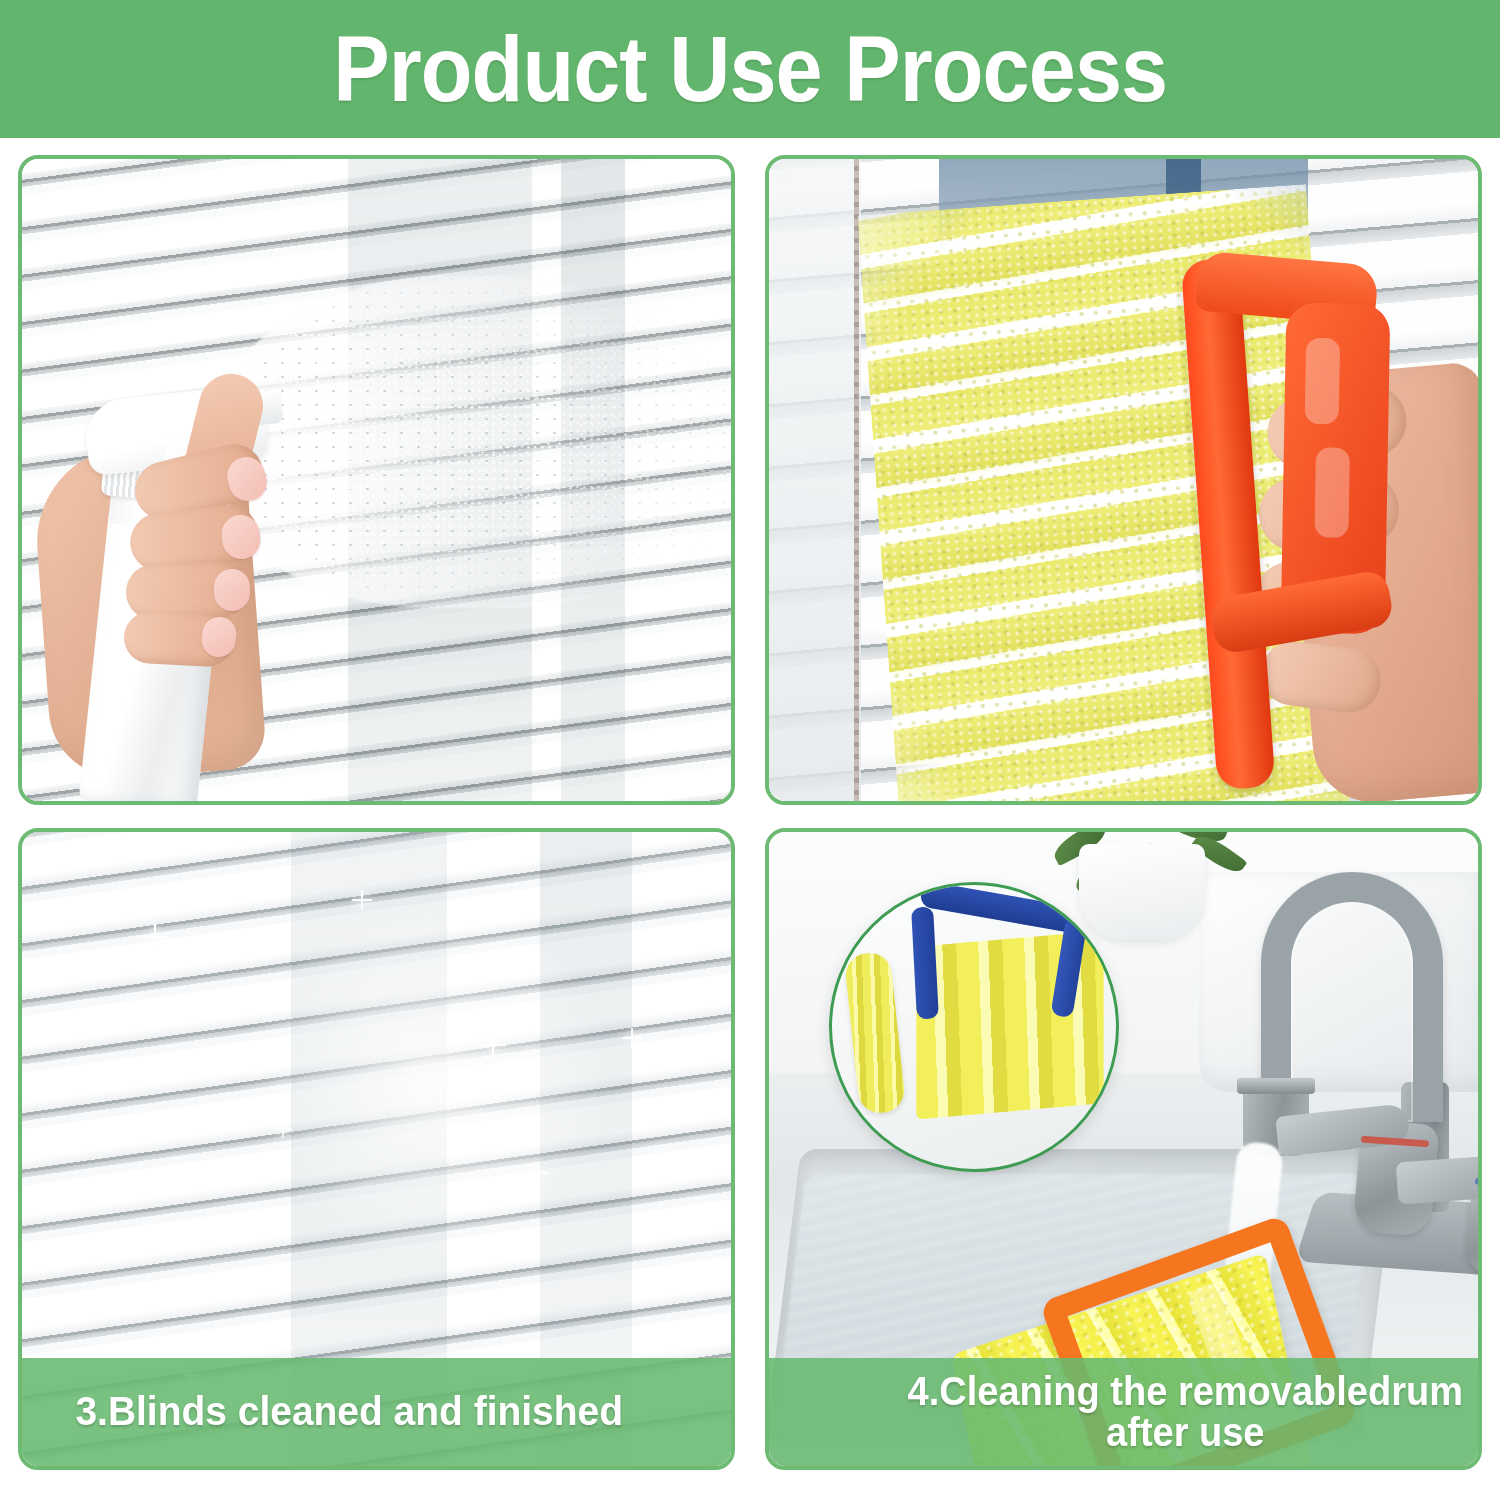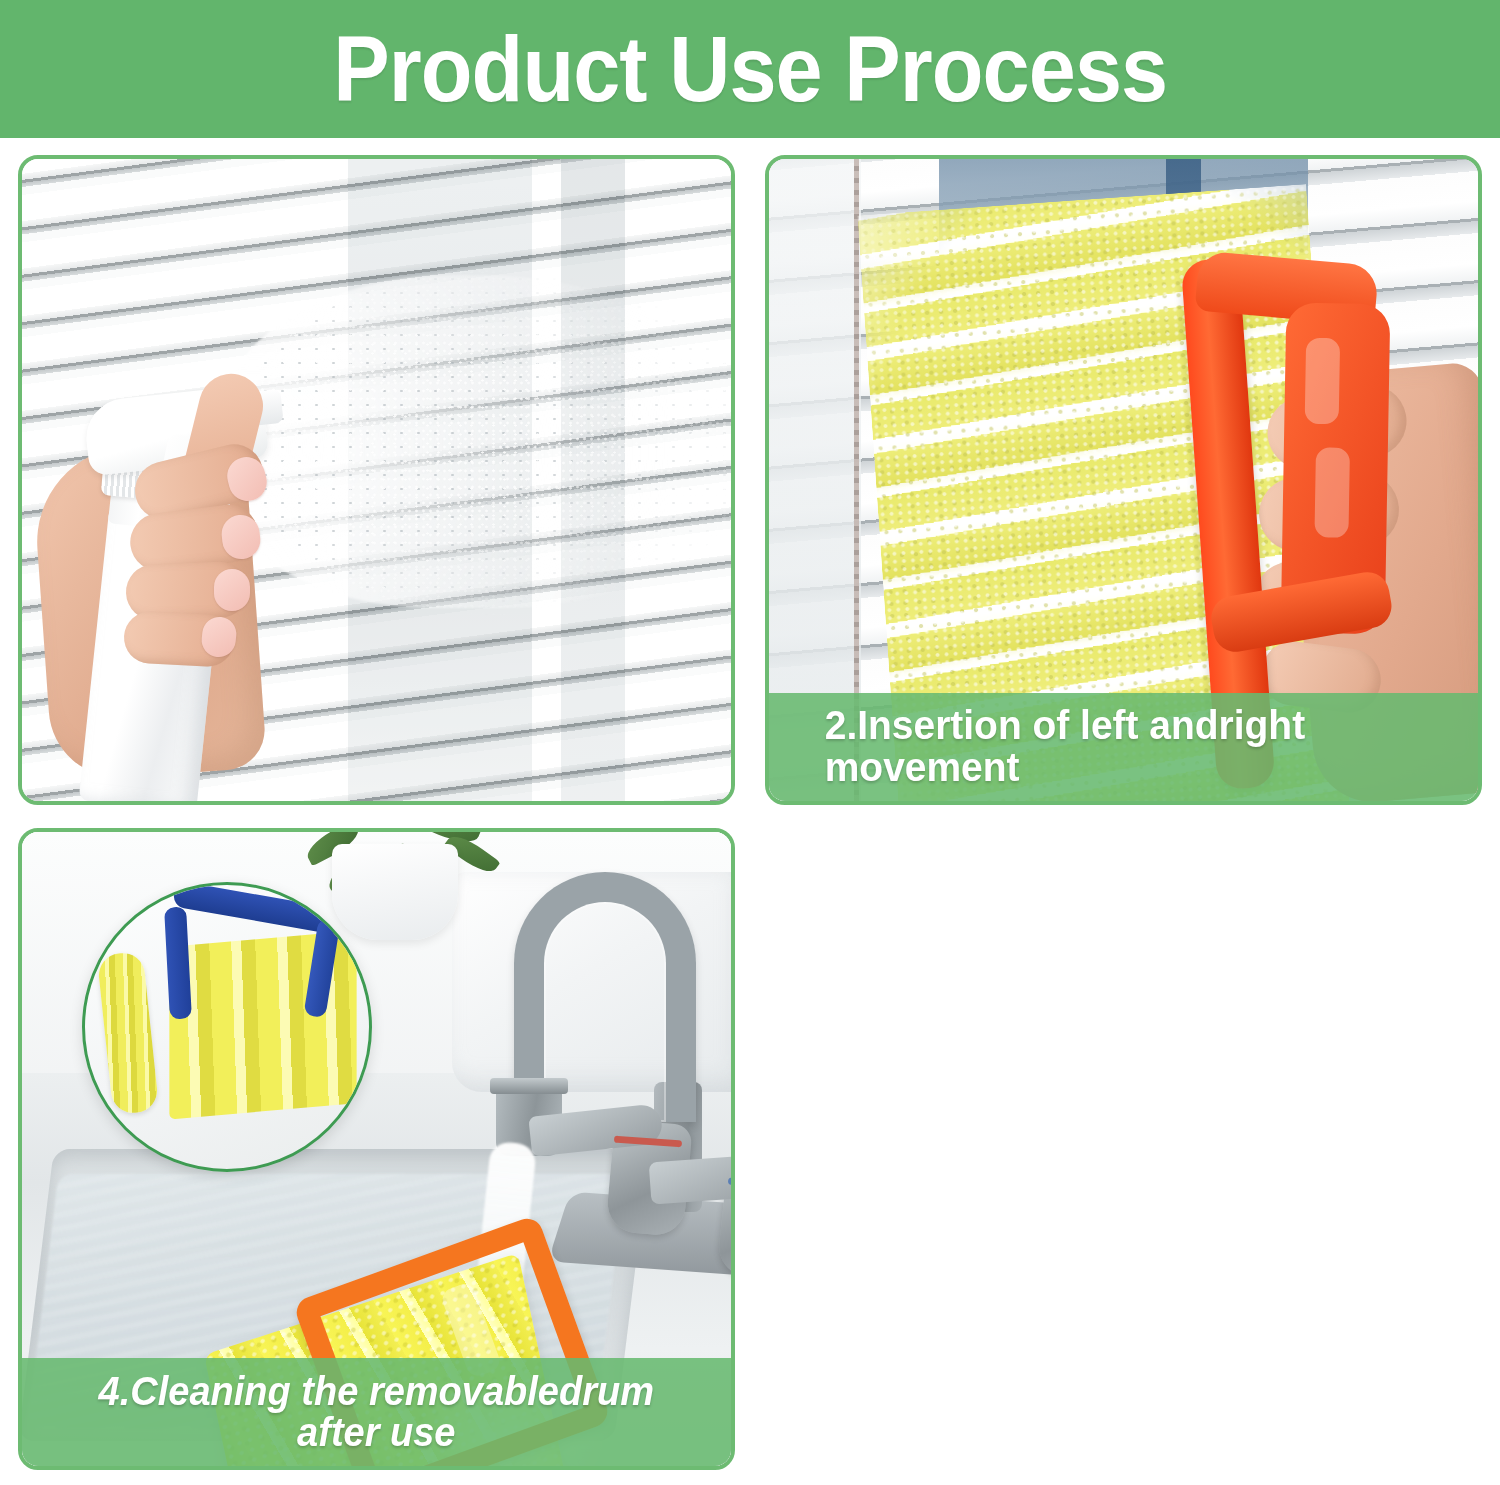--- a/index.html
+++ b/index.html
@@ -66,21 +66,21 @@
   
   .caption {
     position: absolute;
     left: 0; right: 0; bottom: 0;
     height: 108px;
     background: rgba(104,186,112,0.88);
     display: flex;
     align-items: center;
     z-index: 40;
   }
-  .caption.center { justify-content: center; font-style: italic; }
+  .caption.center { justify-content: flex-end; }
   .caption-text {
     color: #ffffff;
     font-weight: bold;
     font-size: 41px;
     line-height: 1.02;
     text-shadow: 0 2px 3px rgba(0,0,0,0.20);
     transform: scaleX(0.95);
     white-space: pre-line;
     padding-left: 40px;
   }
@@ -672,25 +672,41 @@
         <div class="ho-hole hh2"></div>
         <div class="ho-bar"></div>
       </div>
 
       <div class="hand2"></div>
       <div class="hand2-finger h2f1"></div>
       <div class="hand2-finger h2f2"></div>
       <div class="hand2-finger h2f3"></div>
       <div class="hand2-finger h2f4"></div>
     </div>
+  </div>
+
+  <div class="panel">
+    <div class="photo">
+      <div class="blinds3"></div>
+      <div class="p3-win-a"></div>
+      <div class="p3-win-b"></div>
+      <div class="p3-glow"></div>
+      <div class="sparkle sp1"></div>
+      <div class="sparkle sp2"></div>
+      <div class="sparkle sp3"></div>
+      <div class="sparkle sp4"></div>
+      <div class="sparkle sp5"></div>
+      <div class="sparkle sp6"></div>
+
+      <div class="sparkle sp8"></div>
+    </div>
     <div class="caption">
-      <div class="caption-text">2.Insertion of left andright movement</div>
+      <div class="caption-text">3.Blinds cleaned and finished</div>
     </div>
   </div>
-
 
   <div class="panel">
     <div class="photo">
       <div class="p4-bg"></div>
       <div class="p4-wall"></div>
       <div class="p4-counter"></div>
       <div class="p4-basin"></div>
       <div class="p4-basin-water"></div>
 
       <div class="plant-leaves">

